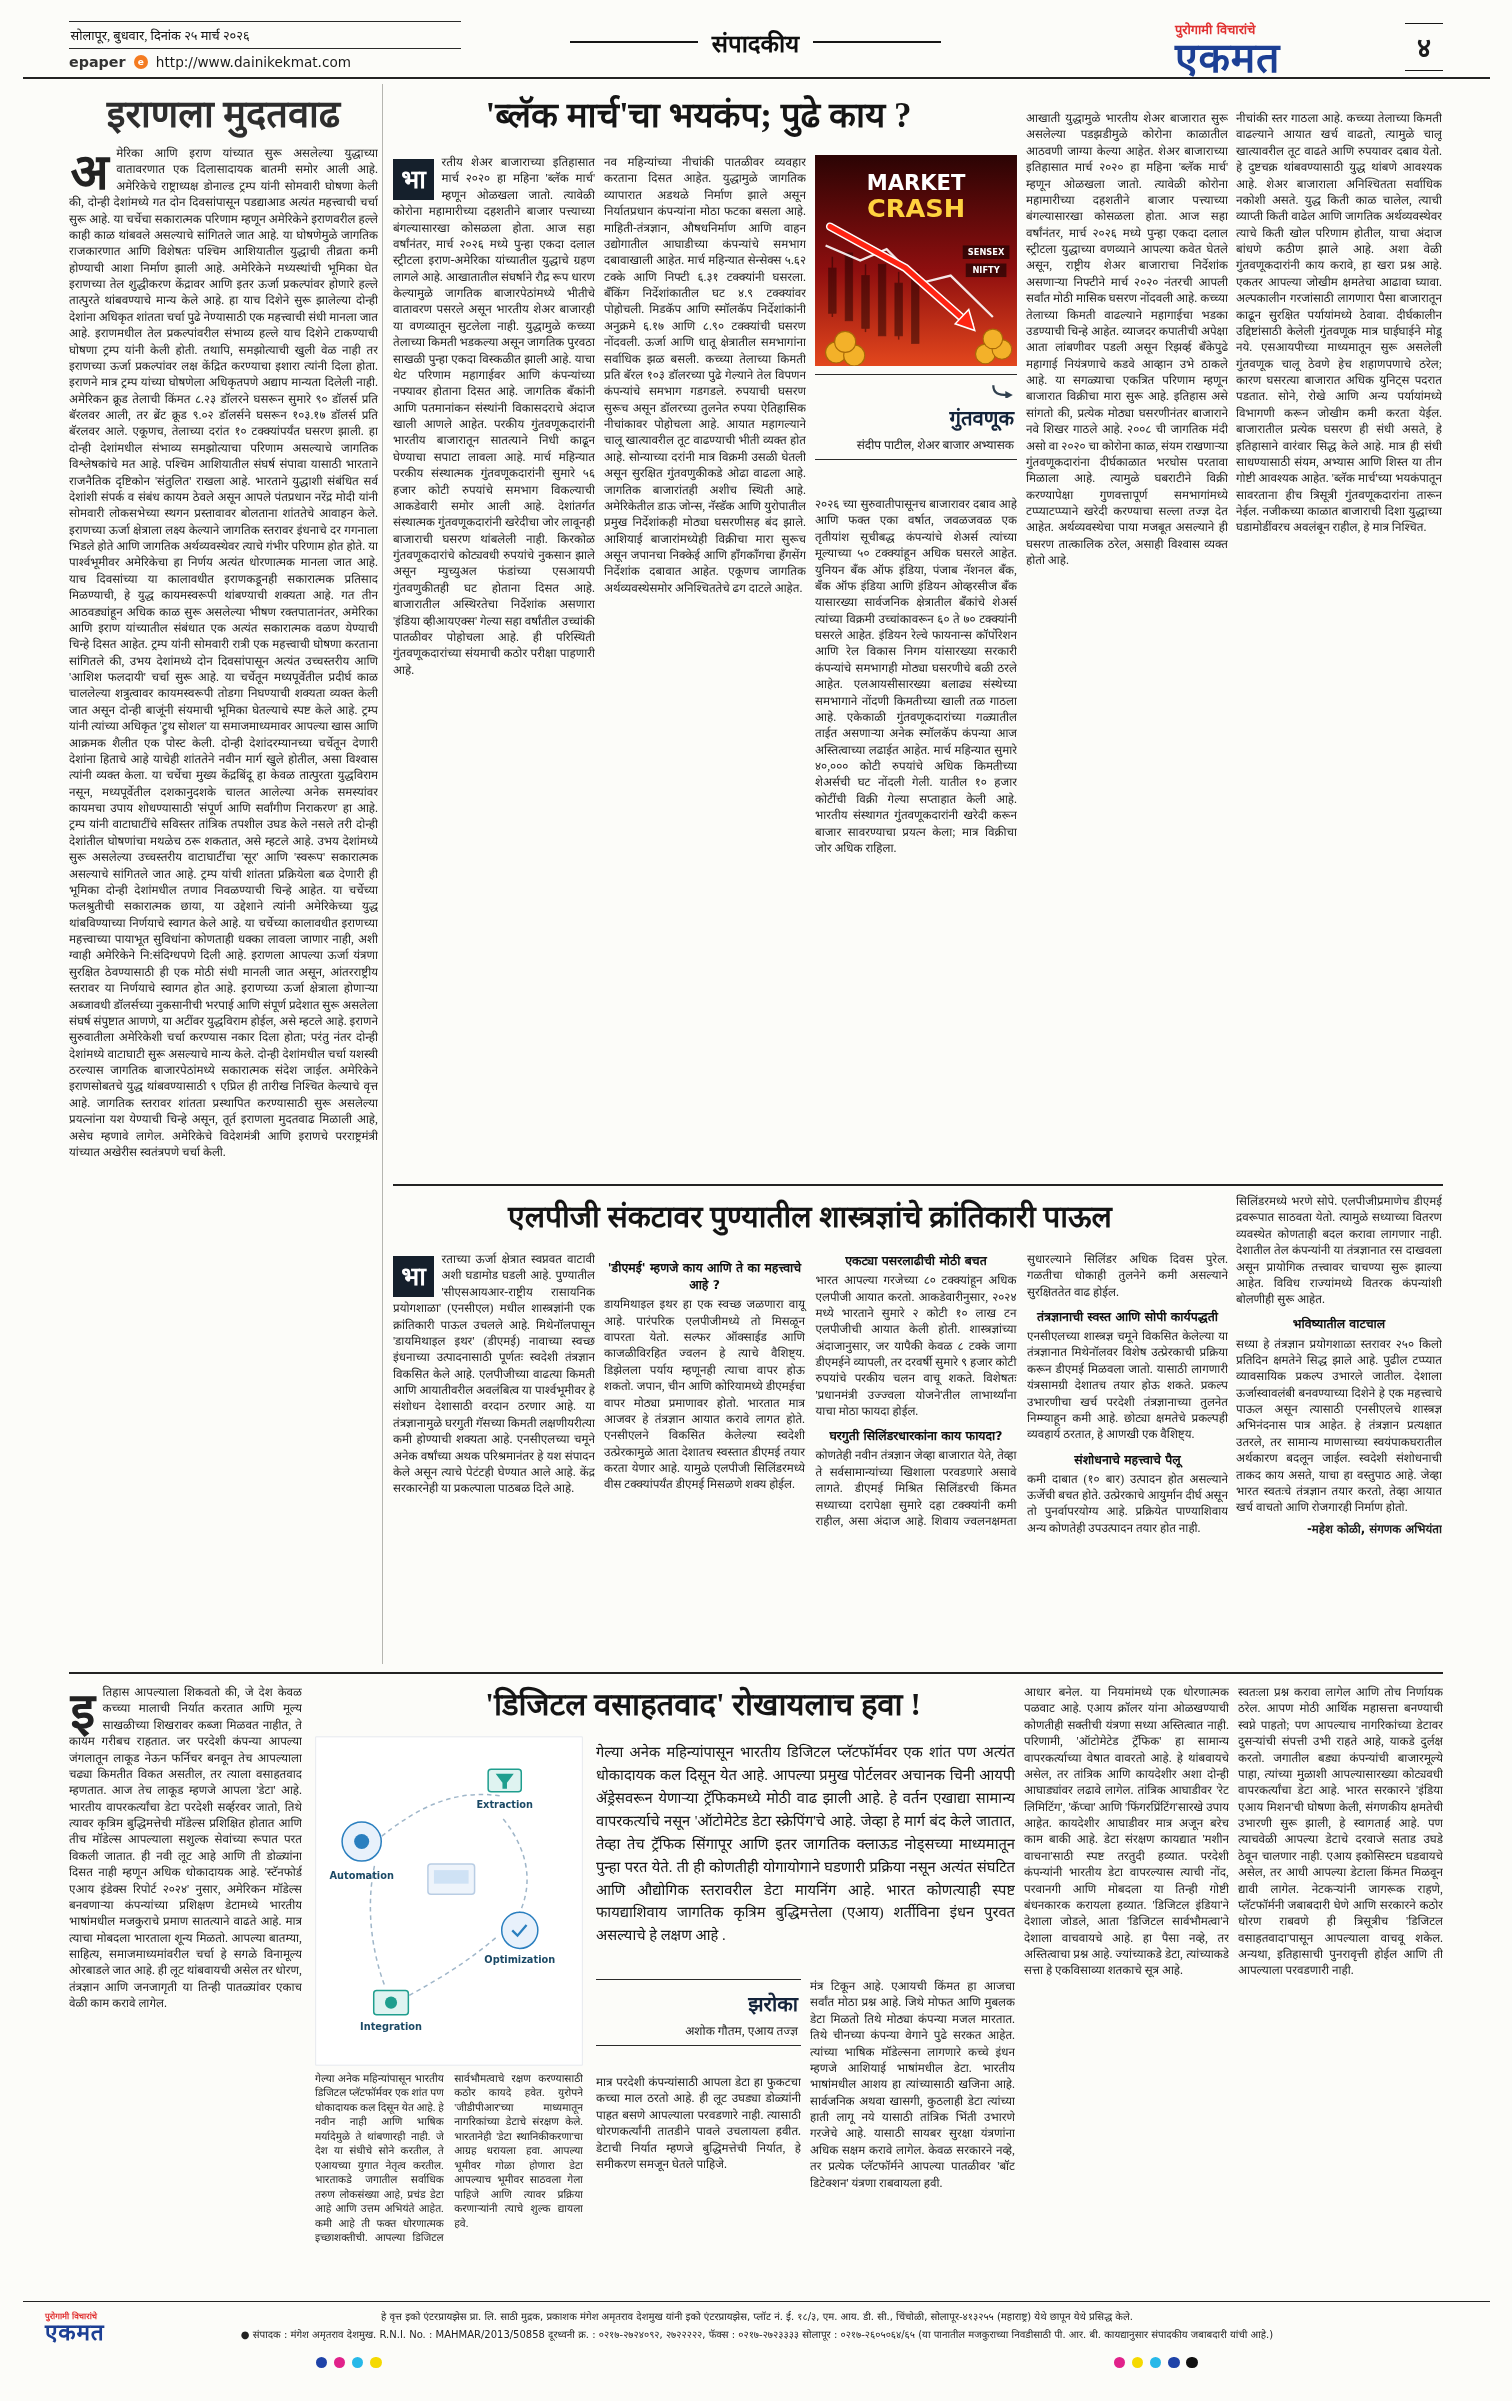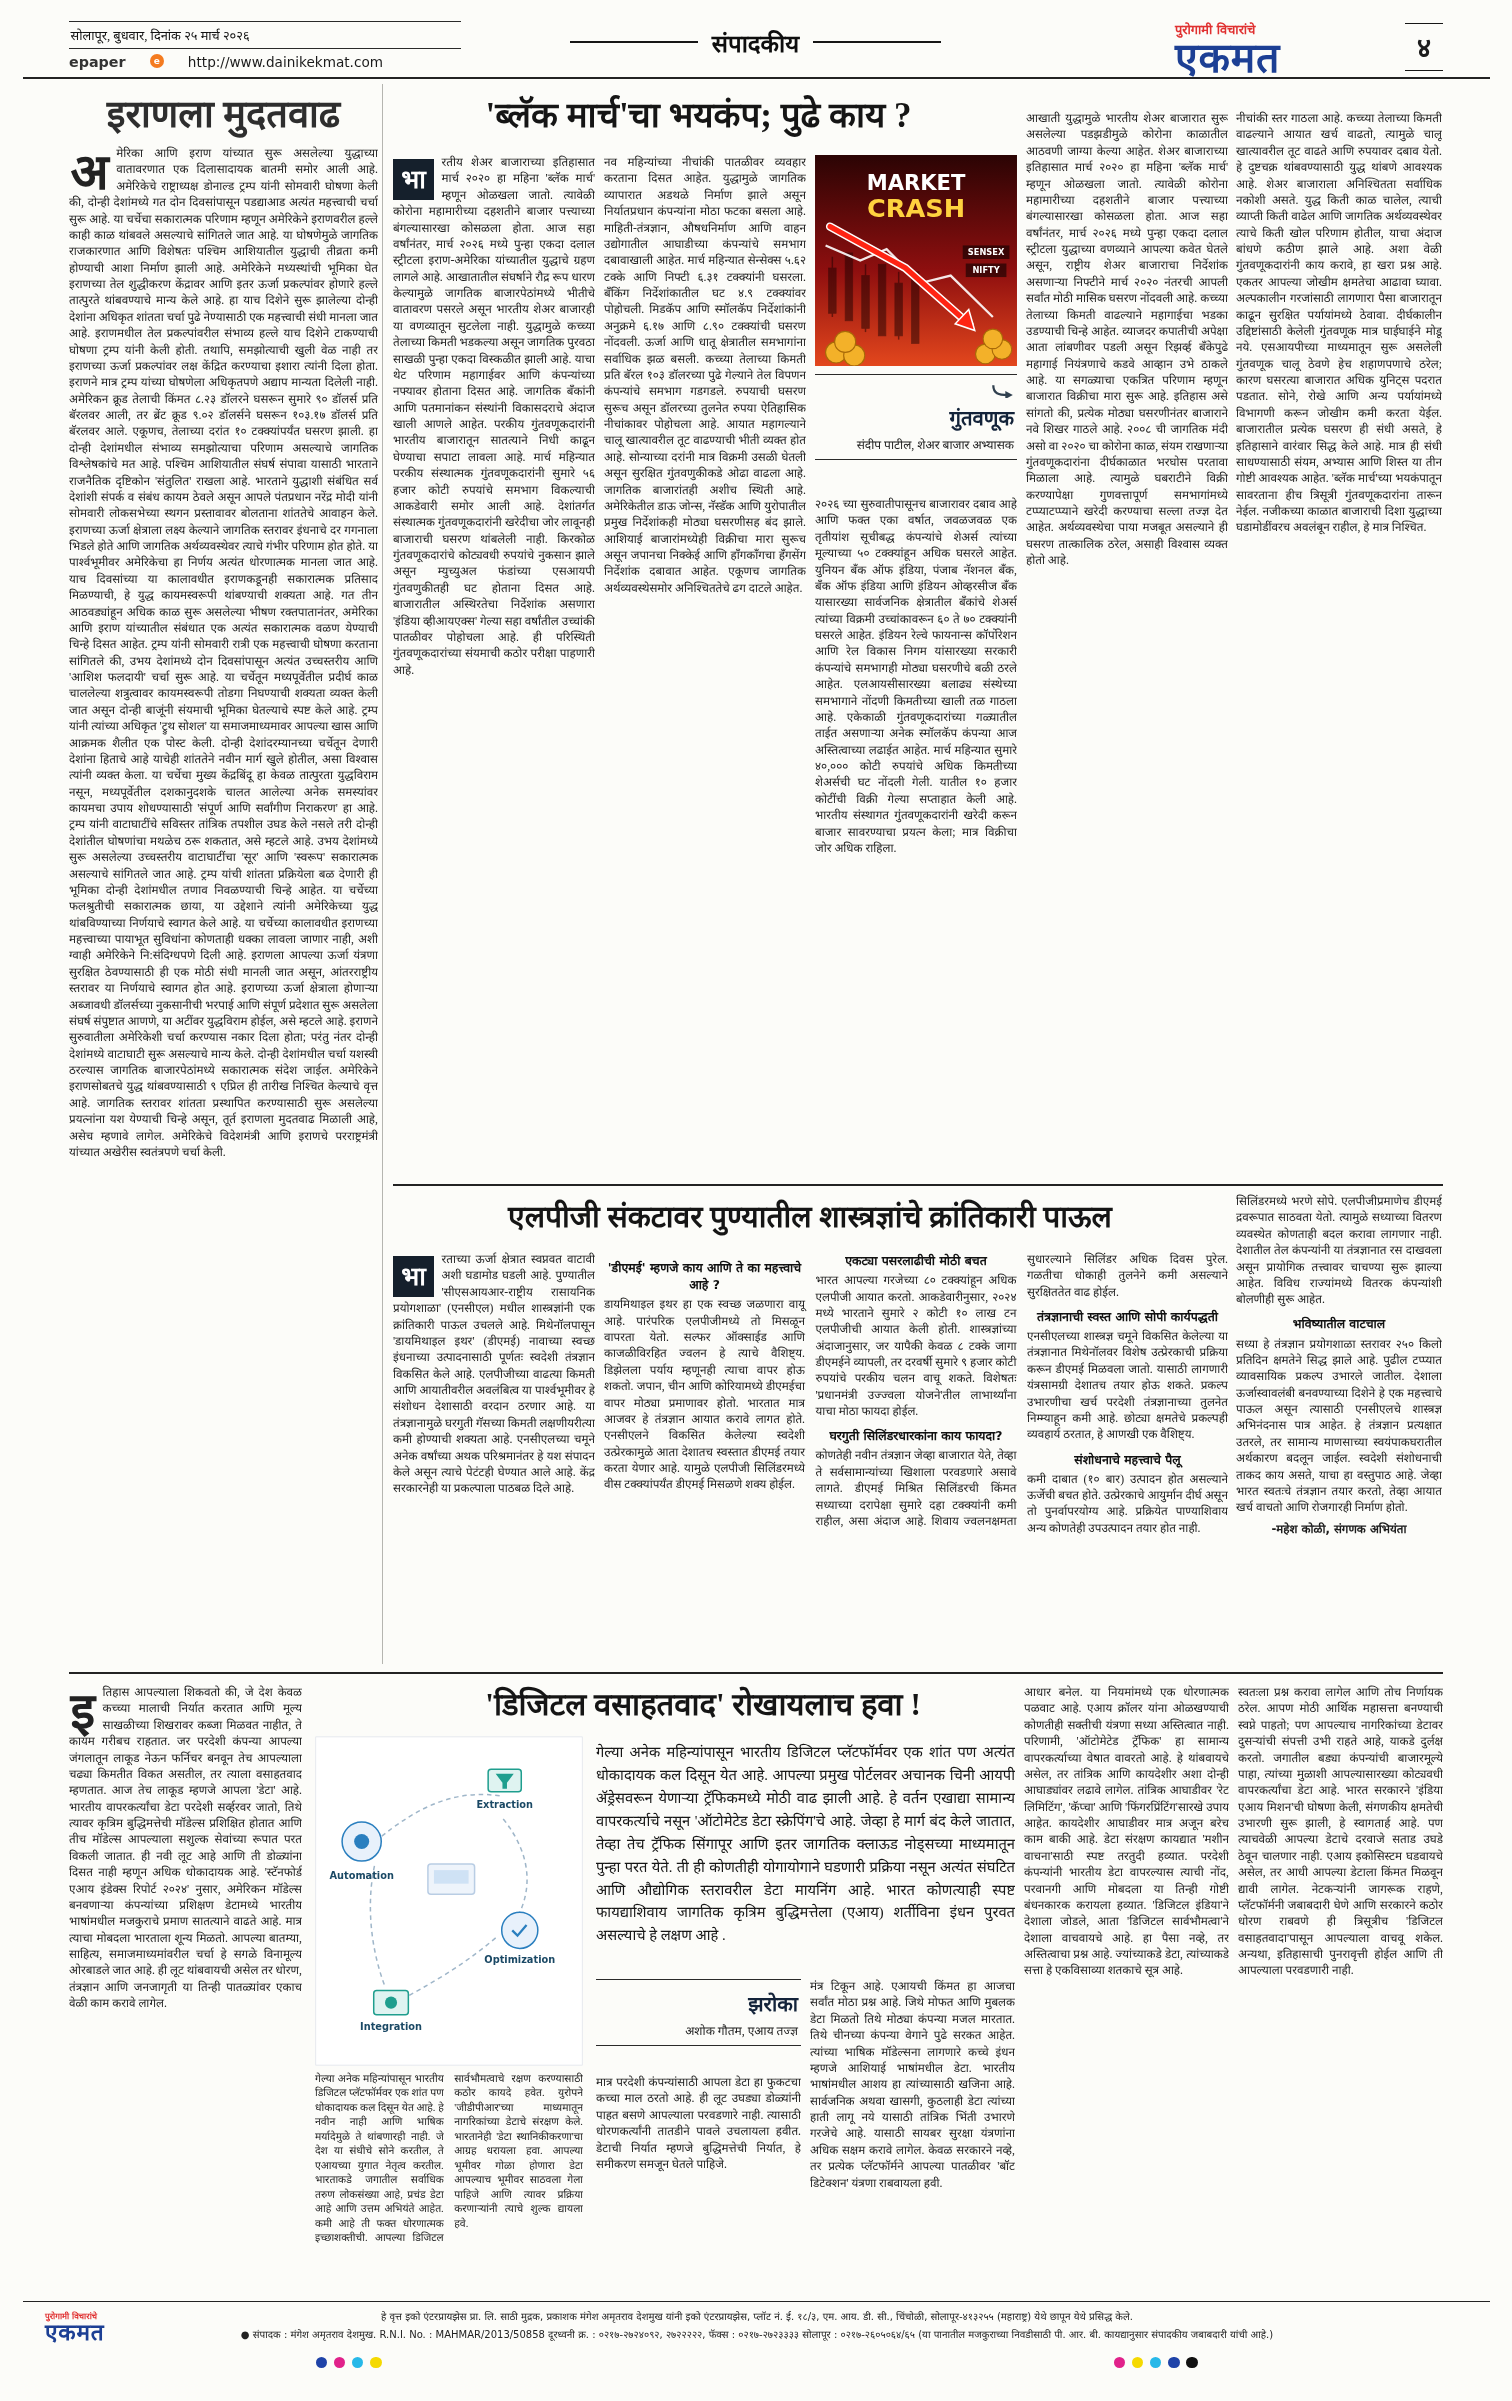--- a/index.html
+++ b/index.html
@@ -15,26 +15,26 @@
       font-family:"DejaVu Sans",sans-serif;color:#222}
   .dcbox{float:left;width:41px;height:41px;background:#15202c;color:#fff;font-size:25.6px;font-weight:bold;
       text-align:center;line-height:41px;margin:3.8px 7.5px 2.3px 0;font-family:"DejaVu Sans",sans-serif}
   .rule{background:#232323}
   .vr{background:#b5b5b0;width:0.8px}
   .bybox{text-align:right;border-top:1.1px solid #2a2a2a;border-bottom:1.1px solid #2a2a2a;padding:7.5px 3px 6px}
   .bybox .t{font-size:20.3px;font-weight:bold;font-family:"DejaVu Sans",sans-serif;color:#13233a;margin-top:1.5px}
   .bybox .a{font-size:12px;margin-top:5.3px;color:#222}
   .subhead{font-family:"DejaVu Sans",sans-serif;font-size:12.4px;font-weight:bold;text-align:center;
       margin:6.8px 0 3.8px;color:#111;break-after:avoid}
-  .signoff{text-align:center;font-weight:bold;font-size:11.7px;font-family:"DejaVu Sans",sans-serif}
+  .signoff{text-align:right;font-weight:bold;font-size:11.7px;font-family:"DejaVu Sans",sans-serif}
   .flow{overflow:hidden}
   .dot{display:inline-block;width:11.3px;height:11.3px;border-radius:50%;margin-right:6.8px;vertical-align:middle}
   
   .dateline{border-top:1.1px solid #2a2a2a;border-bottom:0.8px solid #2a2a2a;padding:3.8px 1.5px;font-size:12.8px;color:#111}
-  .epaper-row{display:flex;align-items:flex-start;gap:24px;padding-top:5.3px;font-family:"DejaVu Sans",sans-serif}
+  .epaper-row{display:flex;align-items:center;gap:8px;padding-top:5.3px;font-family:"DejaVu Sans",sans-serif}
   .epaper-word{font-weight:bold;font-size:14.3px;color:#333}
   .epaper-ic{width:14.3px;height:14.3px;border-radius:50%;background:var(--epaper_orange,#f47b20);display:inline-block;
       color:#fff;font-size:9px;line-height:14.3px;text-align:center;font-weight:bold}
   .epaper-url{font-size:13.6px;color:#1b1b1b}
   .secwrap{display:flex;align-items:center;justify-content:center;gap:13.6px}
   .secline{height:1.5px;background:#161616;flex:0 0 128px}
   .sectitle{font-family:"DejaVu Sans",sans-serif;font-weight:bold;font-size:24px;color:#0e0e0e}
   .tagline{color:var(--tagline_red,#e03131);font-size:12.8px;font-weight:bold;font-family:"DejaVu Sans",sans-serif}
   .papername{color:var(--masthead_blue,#1c3f94);font-size:41px;font-weight:bold;font-family:"DejaVu Sans",sans-serif;
       line-height:1.02;letter-spacing:0.8px}

